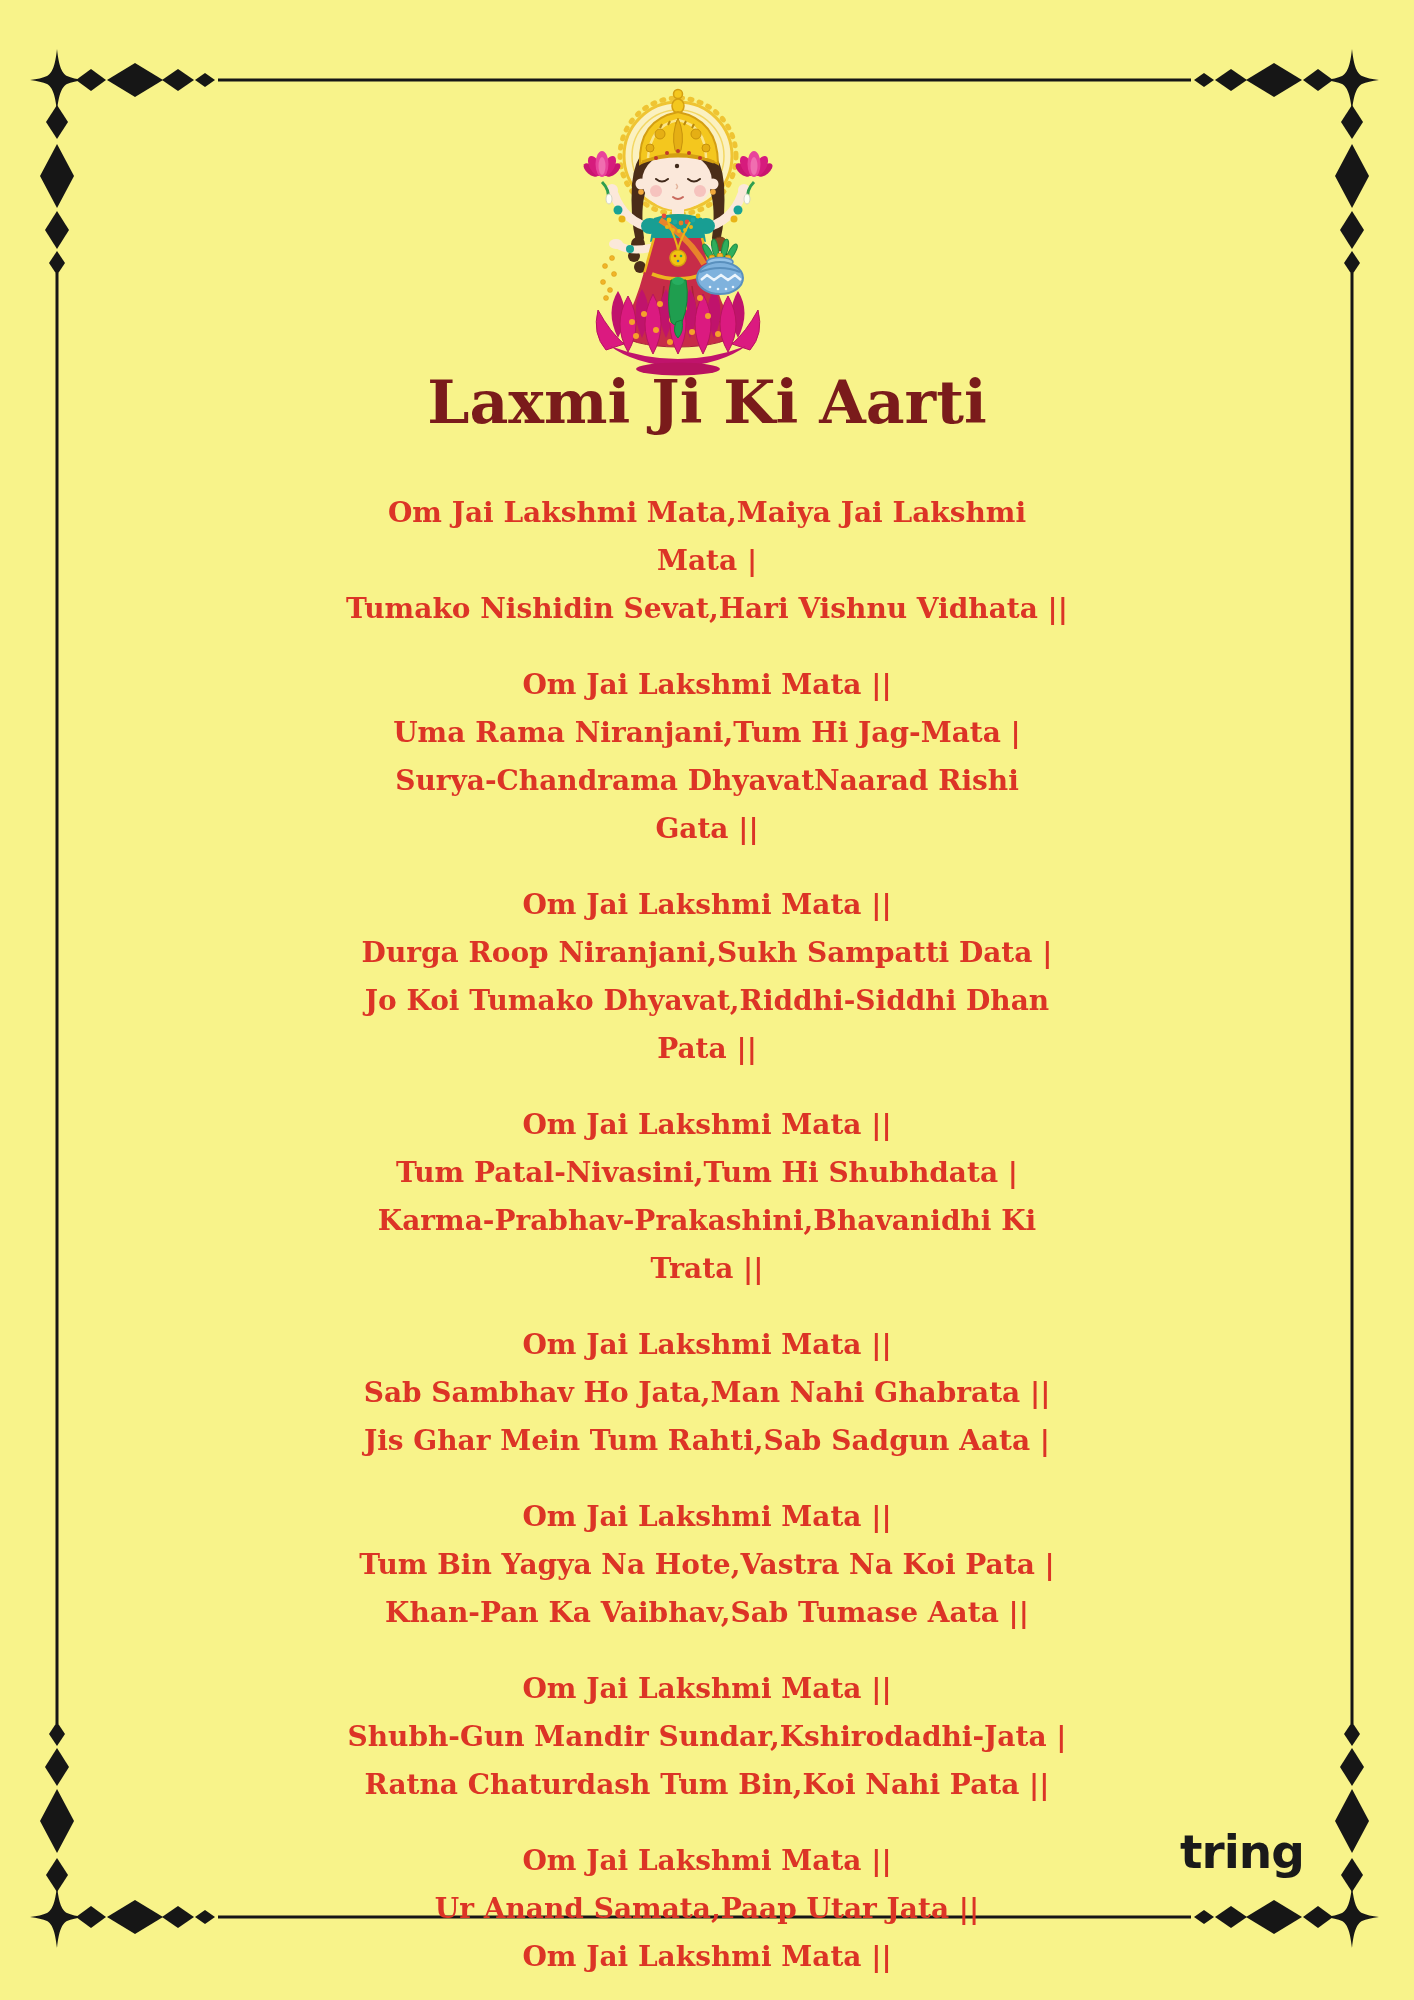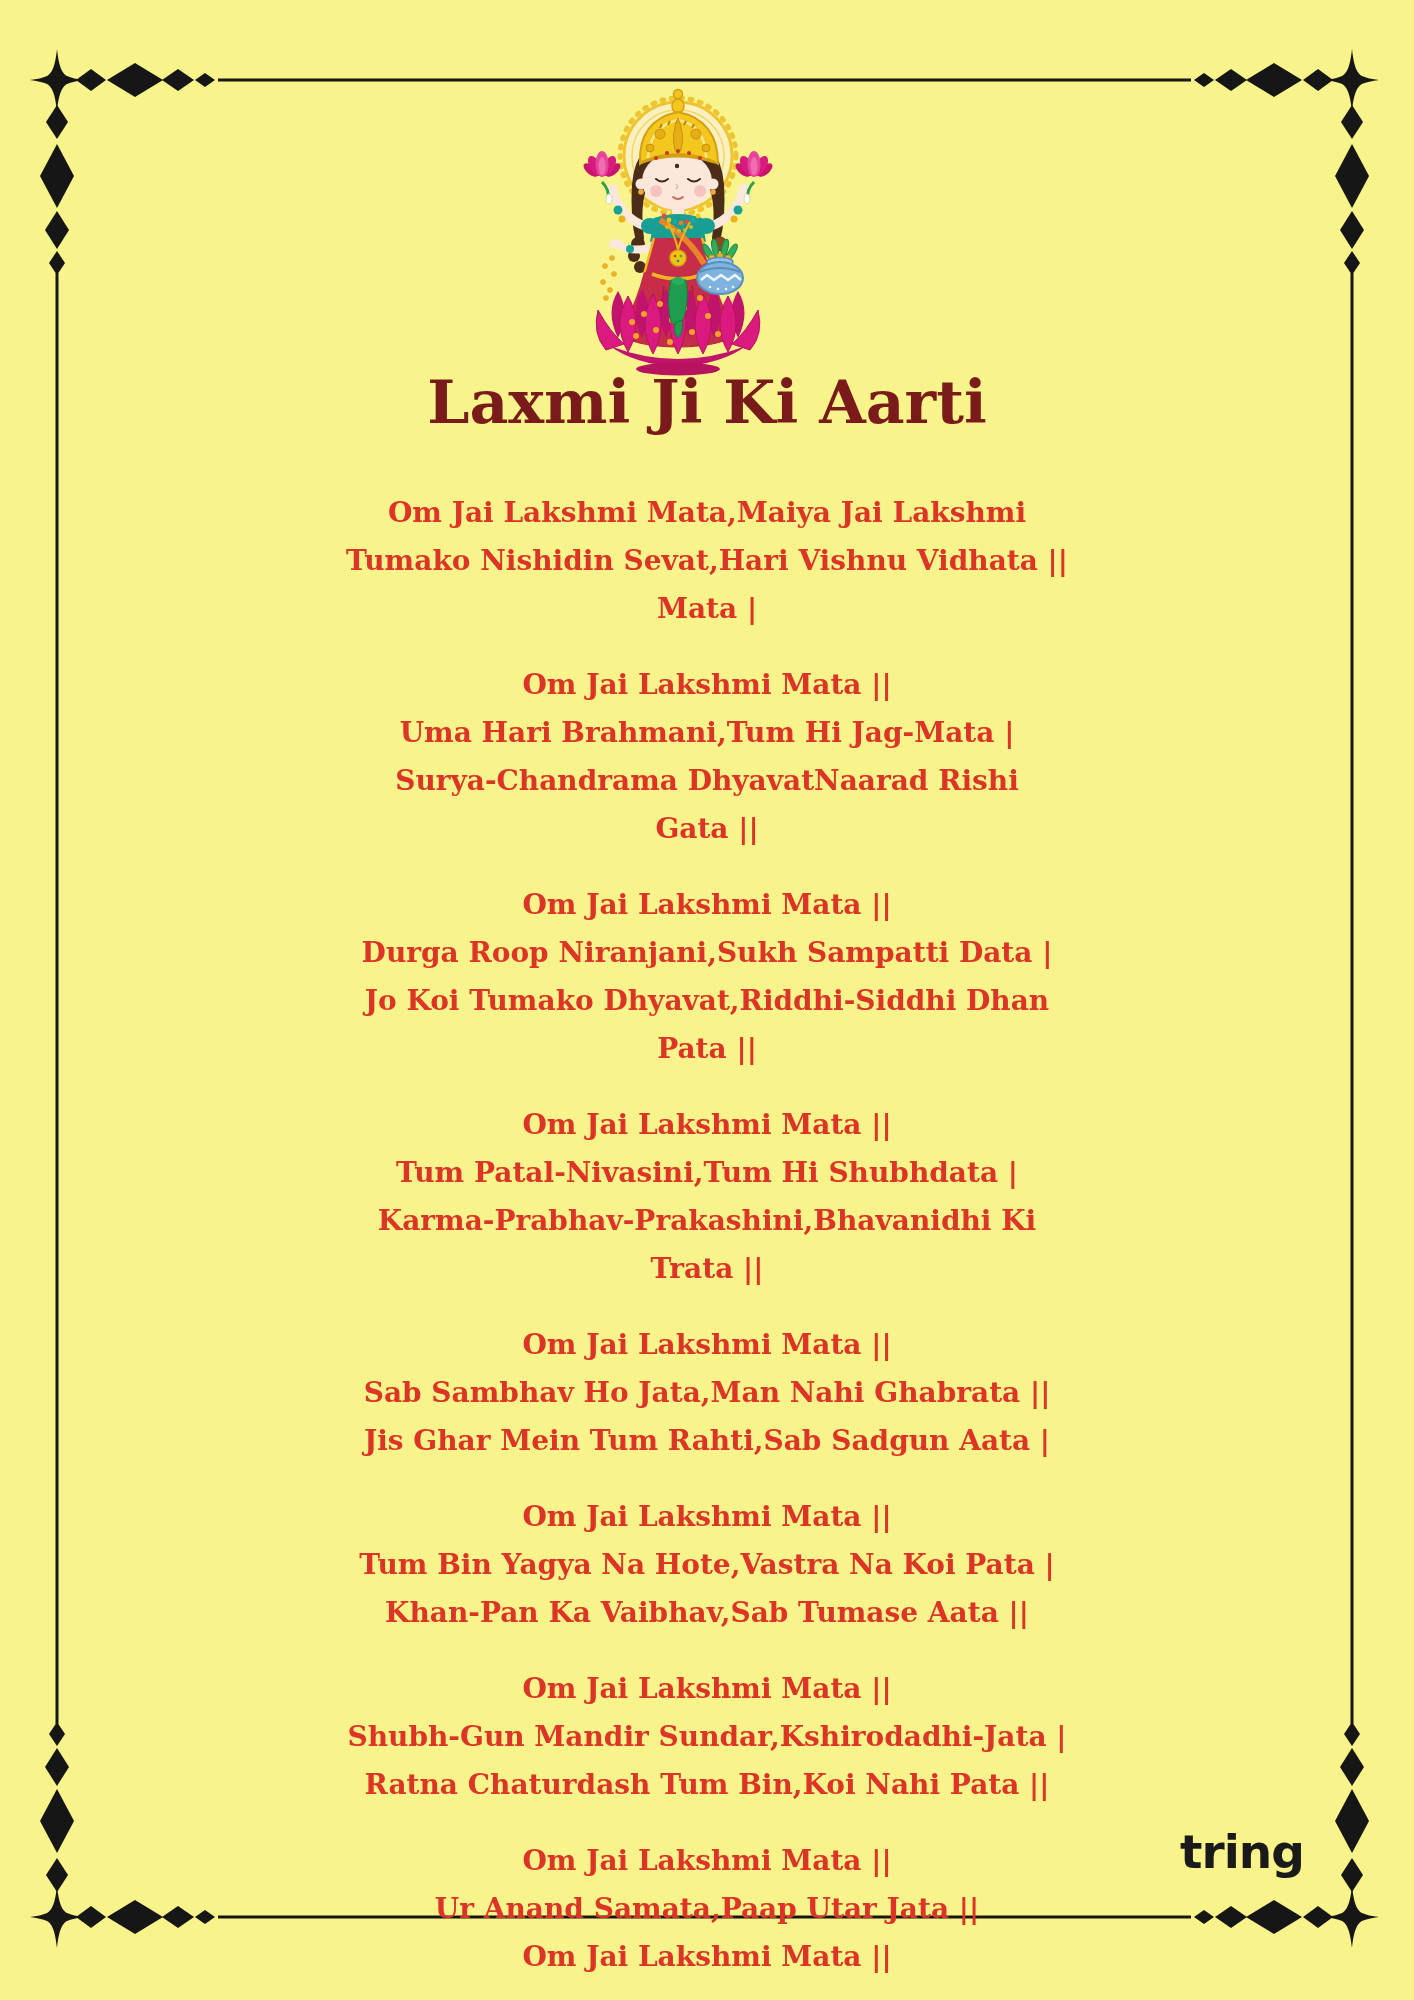--- a/index.html
+++ b/index.html
@@ -274,26 +274,26 @@
     <path d="M104,236 Q100,246 106,252 Q112,246 110,234 Z" fill="#1F9E4F" stroke="#15803A"></path>
     <ellipse cx="106" cy="195" rx="6" ry="4" fill="#27AE60"></ellipse>
   </g>
 </svg>
 
 <h1 class="title">Laxmi Ji Ki Aarti</h1>
 
 <section class="verses">
   <div class="verse">
     <p>Om Jai Lakshmi Mata,Maiya Jai Lakshmi</p>
+    <p>Mata |</p>
     <p>Tumako Nishidin Sevat,Hari Vishnu Vidhata ||</p>
-    <p>Mata |</p>
-  </div>
-  <div class="verse">
-    <p>Om Jai Lakshmi Mata ||</p>
-    <p>Uma Hari Brahmani,Tum Hi Jag-Mata |</p>
+  </div>
+  <div class="verse">
+    <p>Om Jai Lakshmi Mata ||</p>
+    <p>Uma Rama Niranjani,Tum Hi Jag-Mata |</p>
     <p>Surya-Chandrama DhyavatNaarad Rishi</p>
     <p>Gata ||</p>
   </div>
   <div class="verse">
     <p>Om Jai Lakshmi Mata ||</p>
     <p>Durga Roop Niranjani,Sukh Sampatti Data |</p>
     <p>Jo Koi Tumako Dhyavat,Riddhi-Siddhi Dhan</p>
     <p>Pata ||</p>
   </div>
   <div class="verse">

